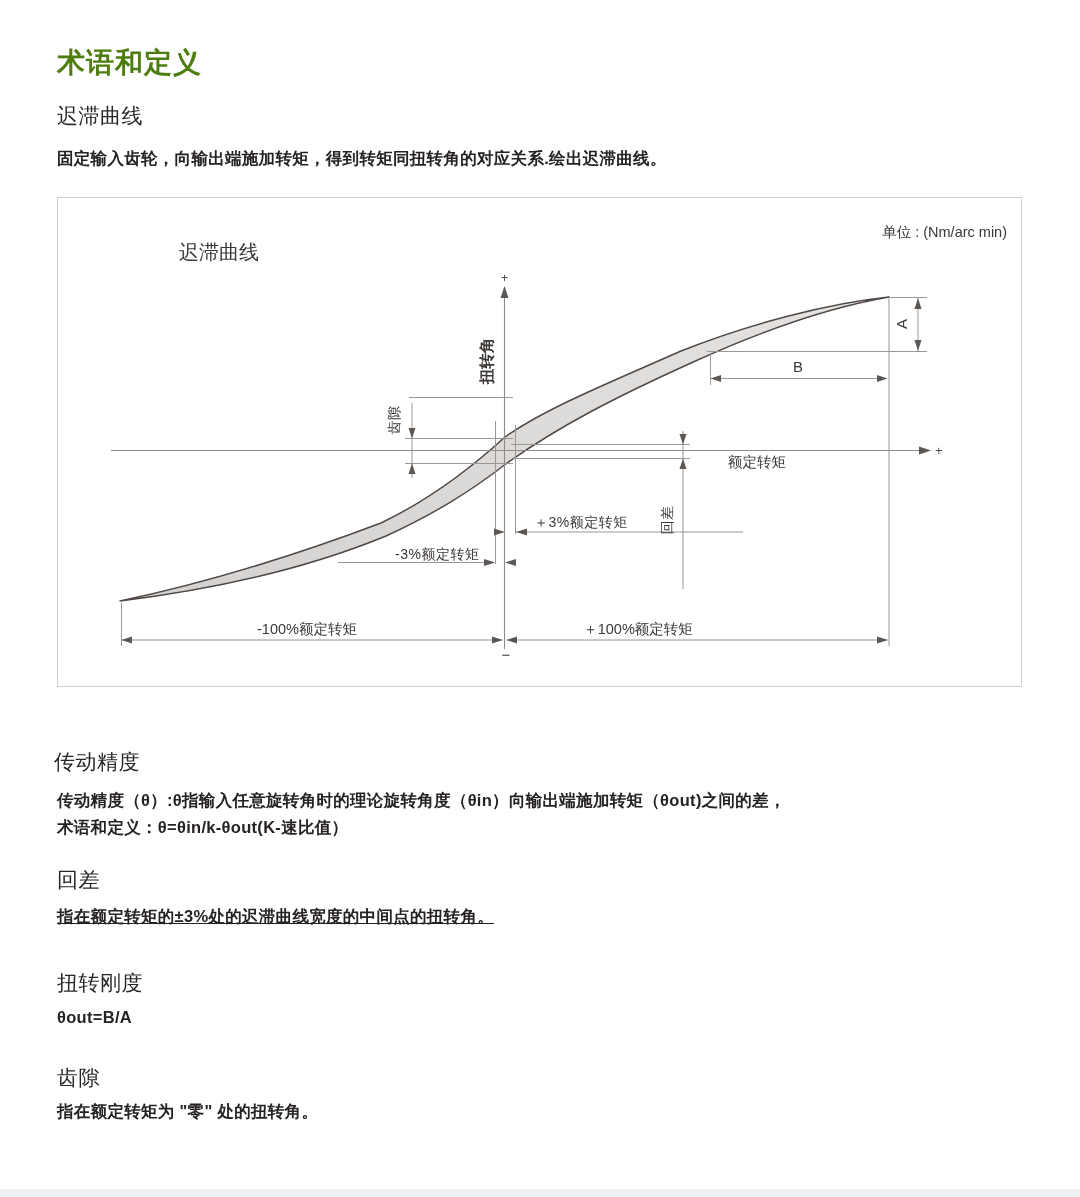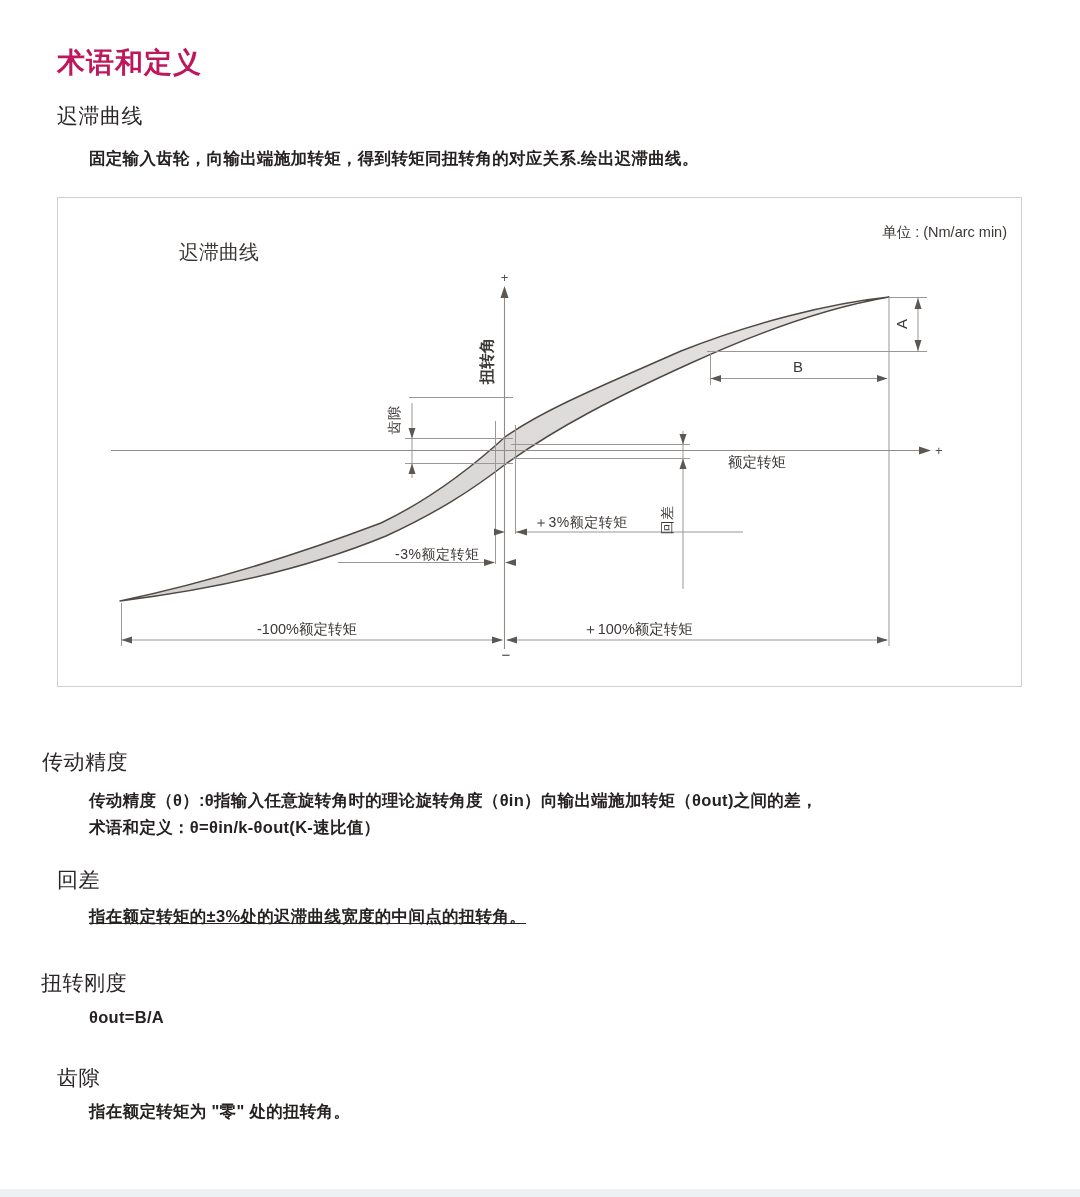--- a/index.html
+++ b/index.html
@@ -2,23 +2,23 @@
 <html><head>
 <meta charset="utf-8">
 <style>
   html,body{margin:0;padding:0;background:#ffffff;}
   body{
     width:1080px;height:1197px;position:relative;overflow:hidden;
     font-family:"Liberation Sans","DejaVu Sans",sans-serif;
     color:#262222;
   }
   .abs{position:absolute;}
-  .page-title{left:57px;top:44px;font-size:28px;font-weight:700;letter-spacing:1px;color:#be185d;}
+  .page-title{left:57px;top:44px;font-size:28px;font-weight:700;letter-spacing:1px;color:#4d7c0f;}
   .sec-head{font-size:21px;font-weight:400;color:#2a2626;letter-spacing:0.5px;}
-  .body-text{font-size:16.5px;font-weight:700;color:#262222;line-height:27px;letter-spacing:0.3px;margin-left:32px;}
+  .body-text{font-size:16.5px;font-weight:700;color:#262222;line-height:27px;letter-spacing:0.3px;}
   .diagram-box{
     left:57px;top:197px;width:963px;height:488px;
     border:1px solid #cfcfcf;background:#ffffff;
   }
   .bottom-bar{left:0;top:1189px;width:1080px;height:8px;background:#eef1f4;}
   svg text{fill:#3b3735;}
   .dim-label{font-size:14px;letter-spacing:0.5px;}
   .axis-mark{font-size:13px;fill:#56504d;}
 </style>
 </head>
@@ -110,26 +110,26 @@
     <text x="727" y="466" font-size="14.5">额定转矩</text>
     <text x="533" y="526" class="dim-label">＋3%额定转矩</text>
     <text x="394" y="558" class="dim-label">-3%额定转矩</text>
     <text x="306" y="633" font-size="14.5" text-anchor="middle">-100%额定转矩</text>
     <text x="637" y="633" font-size="14.5" text-anchor="middle">＋100%额定转矩</text>
     <text x="906" y="323" font-size="15" text-anchor="middle" transform="rotate(-90 906 323)">A</text>
     <text x="797" y="371" font-size="15" text-anchor="middle">B</text>
   </svg>
 </div>
 
-<div class="abs sec-head" style="left:42px;top:748px;">传动精度</div>
+<div class="abs sec-head" style="left:54px;top:748px;">传动精度</div>
 <div class="abs body-text" style="left:57px;top:787px;">传动精度（θ）:θ指输入任意旋转角时的理论旋转角度（θin）向输出端施加转矩（θout)之间的差，</div>
 <div class="abs body-text" style="left:57px;top:814px;">术语和定义：θ=θin/k-θout(K-速比值）</div>
 
 <div class="abs sec-head" style="left:57px;top:866px;">回差</div>
 <div class="abs body-text" style="left:57px;top:903px;text-decoration:underline;">指在额定转矩的±3%处的迟滞曲线宽度的中间点的扭转角。</div>
 
-<div class="abs sec-head" style="left:41px;top:969px;">扭转刚度</div>
+<div class="abs sec-head" style="left:57px;top:969px;">扭转刚度</div>
 <div class="abs body-text" style="left:57px;top:1004px;">θout=B/A</div>
 
 <div class="abs sec-head" style="left:57px;top:1064px;">齿隙</div>
 <div class="abs body-text" style="left:57px;top:1098px;">指在额定转矩为 "零" 处的扭转角。</div>
 
 <div class="abs bottom-bar"></div>
 
 </body></html>

